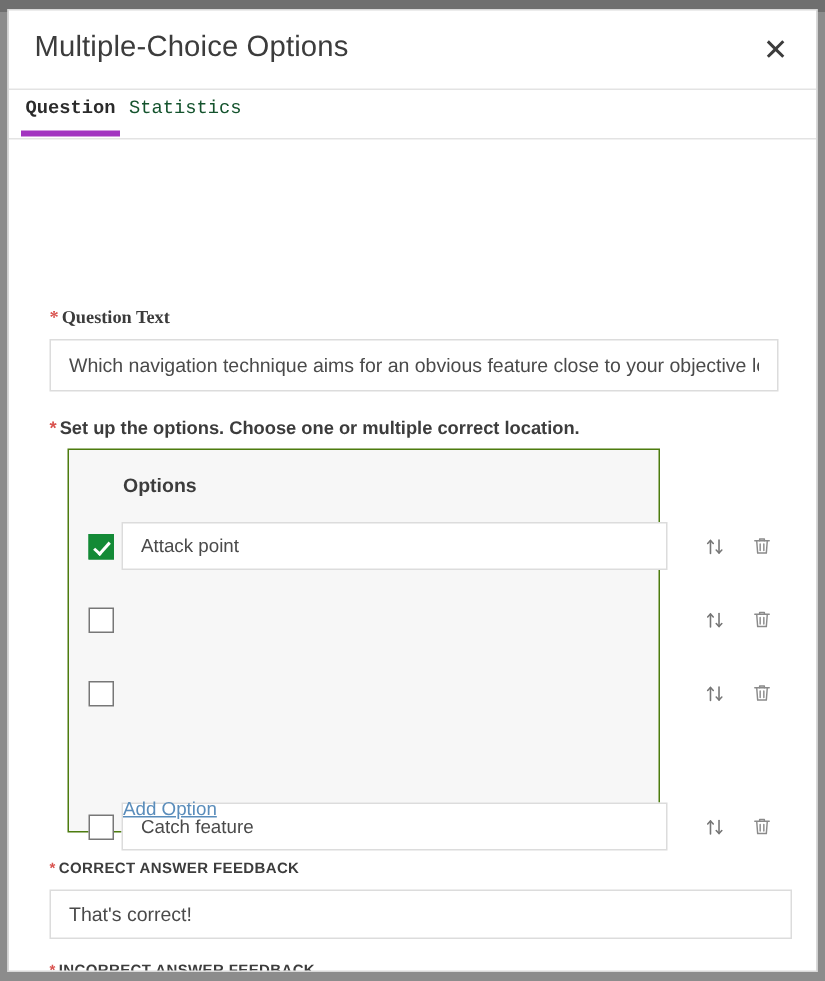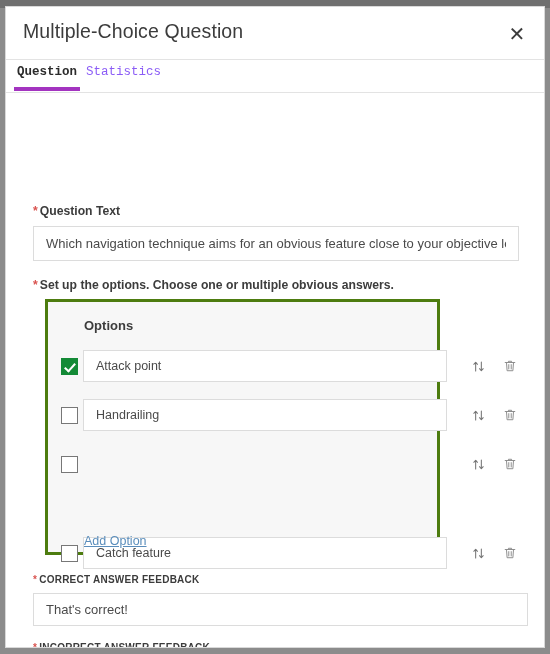--- a/index.html
+++ b/index.html
@@ -89,21 +89,21 @@
     cursor: pointer;
     white-space: nowrap;
   }
   .tab.active {
     left: 11px;
     color: #2b2b2b;
     font-weight: bold;
   }
   .tab.inactive {
     left: 80px;
-    color: #8b5cf6;
+    color: #14532d;
   }
   .tab-underline {
     position: absolute;
     left: 8px;
     top: 27px;
     width: 66px;
     height: 4px;
     background: #a334c0;
   }
 
@@ -136,38 +136,38 @@
     border: 1px solid #dcdcdc;
     background: #ffffff;
     font-size: 13px;
     color: #4a4a4a;
     font-family: "Liberation Sans", sans-serif;
     padding: 0 12px;
     outline: none;
   }
 
   
-  #lbl-question-text { left: 27px; top: 111px; }
+  #lbl-question-text { left: 27px; top: 111px; font-family: Liberation Serif, serif; }
   #input-question-text {
     left: 27px; top: 133px; width: 486px; height: 35px;
   }
 
   
   #lbl-options-setup { left: 27px; top: 185px; }
 
   
   #options-panel {
     position: absolute;
     left: 39px;
     top: 206px;
     width: 395px;
     height: 256px;
     box-sizing: border-box;
     background: #f7f7f7;
-    border: 3px solid #4d7c0f;
+    border: 1px solid #4d7c0f;
   }
   #options-panel-title {
     position: absolute;
     left: 36px;
     top: 16px;
     font-size: 13px;
     font-weight: bold;
     color: #3c3c3c;
   }
 
@@ -256,39 +256,39 @@
 </style>
 </head>
 <body>
 
 <div id="backdrop"></div>
 <div id="backdrop-strip"></div>
 
 <div id="modal">
 
   <div class="modal-header">
-    <div class="modal-title">Multiple-Choice Question</div>
+    <div class="modal-title">Multiple-Choice Options</div>
     <button class="close-btn">✕</button>
   </div>
 
   <div class="tabs">
     <div class="tab active">Question</div>
     <div class="tab inactive">Statistics</div>
     <div class="tab-underline"></div>
   </div>
 
   <div class="modal-body">
 
     <div class="field-label" id="lbl-question-text">
       <span class="req">*</span><span>Question Text</span>
     </div>
     <input class="text-input" id="input-question-text" type="text" value="Which navigation technique aims for an obvious feature close to your objective location?" placeholder="Enter question text" style="">
 
     <div class="field-label" id="lbl-options-setup">
-      <span class="req">*</span><span>Set up the options. Choose one or multiple obvious answers.</span>
+      <span class="req">*</span><span>Set up the options. Choose one or multiple correct location.</span>
     </div>
 
     <div id="options-panel">
       <div id="options-panel-title">Options</div>
 
       <div class="option-row" style="top:48px;">
         <button class="option-check checked"></button>
         <input class="option-input" type="text" value="Attack point" placeholder="Option text" style="">
         <button class="icon-btn icon-sort">
           <svg width="13" height="13" viewBox="0 0 16 16" fill="none" stroke="#767676" stroke-width="1.3" stroke-linecap="round" stroke-linejoin="round">
@@ -303,21 +303,20 @@
             <path d="M2.5 4h11"></path>
               <path d="M6.2 4V2.6h3.6V4"></path>
             <path d="M4 4.4l.7 9h6.6l.7-9"></path>
             <path d="M6.6 6.4v5M9.4 6.4v5"></path>
           </svg>
         </button>
       </div>
 
       <div class="option-row" style="top:97px;">
         <button class="option-check"></button>
-        <input class="option-input" type="text" value="Handrailing" placeholder="Option text" style="">
         <button class="icon-btn icon-sort">
           <svg width="13" height="13" viewBox="0 0 16 16" fill="none" stroke="#767676" stroke-width="1.3" stroke-linecap="round" stroke-linejoin="round">
             <path d="M4.5 13.5V3"></path>
               <path d="M2.2 5.3 4.5 2.8 6.8 5.3"></path>
             <path d="M11.5 2.5V13"></path>
               <path d="M9.2 10.7 11.5 13.2 13.8 10.7"></path>
           </svg>
         </button>
         <button class="icon-btn icon-trash">
           <svg width="14" height="14" viewBox="0 0 16 16" fill="none" stroke="#8a8a8a" stroke-width="1.1" stroke-linecap="round" stroke-linejoin="round">

